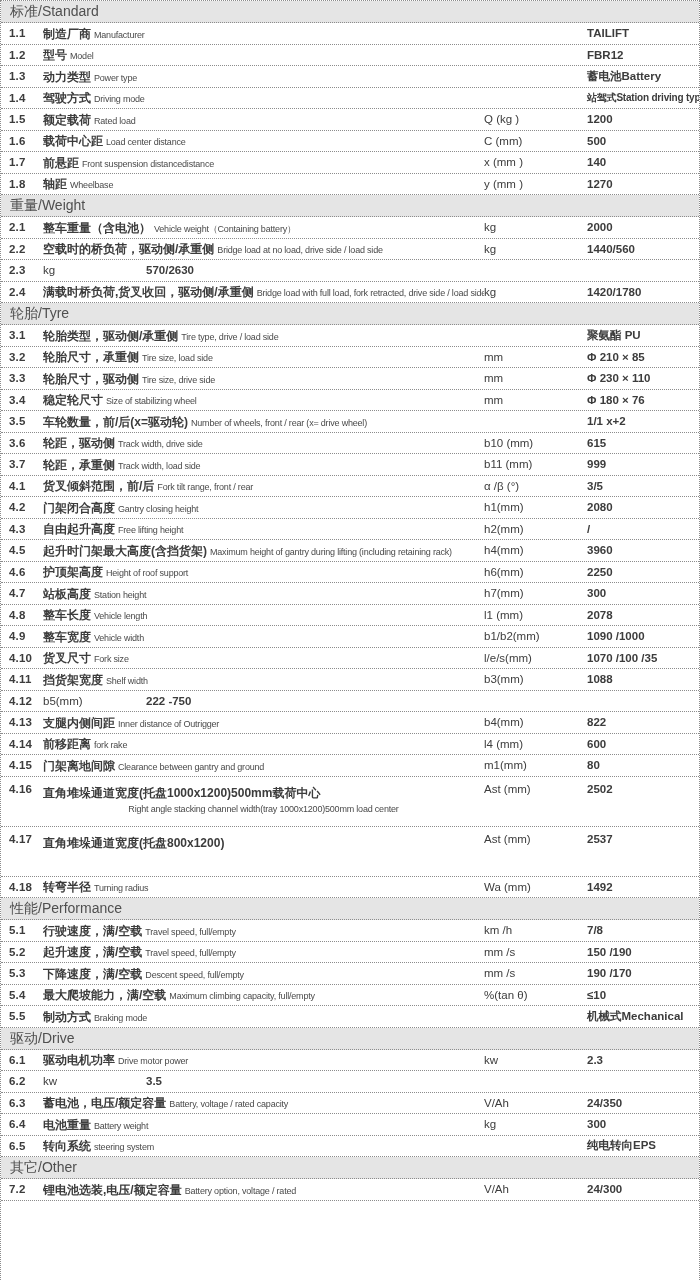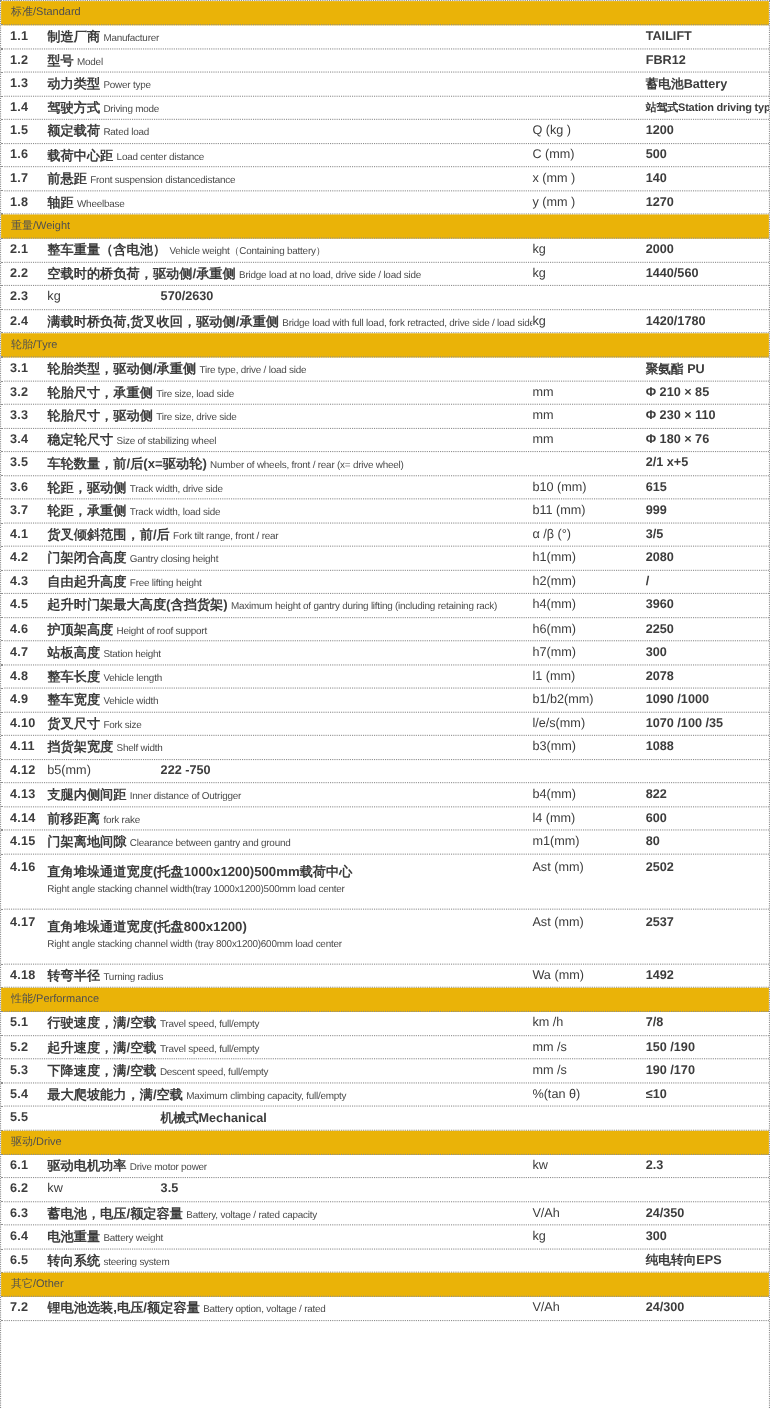--- a/index.html
+++ b/index.html
@@ -14,23 +14,23 @@
     width: 700px; height: 1280px;
     border-top: 1px dotted #8c8c8c;
     border-left: 1px dotted #8c8c8c;
     border-right: 1px dotted #8c8c8c;
     overflow: hidden;
     background: #ffffff;
   }
   .section-header {
     height: 22px;
     line-height: 21px;
-    background: #eab308;
+    background: #e5e5e5;
     color: #4f4f4f;
-    font-size: 10px;
+    font-size: 14px;
     padding: 0 9px;
     border-bottom: 1px dotted #8c8c8c;
     overflow: hidden;
     white-space: nowrap;
   }
   .row {
     display: flex;
     align-items: center;
     min-height: 21.5px;
     border-bottom: 1px dotted #8c8c8c;
@@ -60,21 +60,21 @@
     font-weight: 700;
   }
   .en {
     font-size: 9px;
     font-weight: 400;
     color: #4a4a4a;
     letter-spacing: -0.2px;
     margin-left: 3px;
   }
   .tall .label { white-space: normal; }
-  .tall .en { display: block; margin-left: 0; margin-top: 2px; }
+  .tall .en { display: block; margin-left: 0; margin-top: 2px; text-align: center; }
   .unit {
     width: 103px;
     flex: 0 0 103px;
     font-size: 11.5px;
     font-weight: 400;
     white-space: nowrap;
   }
   .value {
     width: 112px;
     flex: 0 0 112px;
@@ -184,21 +184,21 @@
     <div class="row">
       <span class="num">3.4</span>
       <span class="label"><span class="zh">稳定轮尺寸</span><span class="en">Size of stabilizing wheel</span></span>
       <span class="unit">mm</span>
       <span class="value">Φ 180 × 76</span>
     </div>
     <div class="row">
       <span class="num">3.5</span>
       <span class="label"><span class="zh">车轮数量，前/后(x=驱动轮)</span><span class="en">Number of wheels, front / rear (x= drive wheel)</span></span>
       <span class="unit"></span>
-      <span class="value">2/1 x+5</span>
+      <span class="value">1/1 x+2</span>
     </div>
     <div class="row">
       <span class="num">3.6</span>
       <span class="label"><span class="zh">轮距，驱动侧</span><span class="en">Track width, drive side</span></span>
       <span class="unit">b10 (mm)</span>
       <span class="value">615</span>
     </div>
     <div class="row">
       <span class="num">3.7</span>
       <span class="label"><span class="zh">轮距，承重侧</span><span class="en">Track width, load side</span></span>
@@ -289,21 +289,21 @@
       <span class="value">80</span>
     </div>
     <div class="row tall">
       <span class="num">4.16</span>
       <span class="label"><span class="zh">直角堆垛通道宽度(托盘1000x1200)500mm载荷中心</span><span class="en">Right angle stacking channel width(tray 1000x1200)500mm load center</span></span>
       <span class="unit">Ast (mm)</span>
       <span class="value">2502</span>
     </div>
     <div class="row tall">
       <span class="num">4.17</span>
-      <span class="label"><span class="zh">直角堆垛通道宽度(托盘800x1200)</span><span class="en">Right angle stacking channel width (tray 800x1200)600mm load center</span></span>
+      <span class="label"><span class="zh">直角堆垛通道宽度(托盘800x1200)</span></span>
       <span class="unit">Ast (mm)</span>
       <span class="value">2537</span>
     </div>
     <div class="row">
       <span class="num">4.18</span>
       <span class="label"><span class="zh">转弯半径</span><span class="en">Turning radius</span></span>
       <span class="unit">Wa (mm)</span>
       <span class="value">1492</span>
     </div>
     <div class="section-header">性能/Performance</div>
@@ -326,20 +326,21 @@
       <span class="value">190 /170</span>
     </div>
     <div class="row">
       <span class="num">5.4</span>
       <span class="label"><span class="zh">最大爬坡能力，满/空载</span><span class="en">Maximum climbing capacity, full/empty</span></span>
       <span class="unit">%(tan θ)</span>
       <span class="value">≤10</span>
     </div>
     <div class="row">
       <span class="num">5.5</span>
+      <span class="label"><span class="zh">制动方式</span><span class="en">Braking mode</span></span>
       <span class="unit"></span>
       <span class="value">机械式Mechanical</span>
     </div>
     <div class="section-header">驱动/Drive</div>
     <div class="row">
       <span class="num">6.1</span>
       <span class="label"><span class="zh">驱动电机功率</span><span class="en">Drive motor power</span></span>
       <span class="unit">kw</span>
       <span class="value">2.3</span>
     </div>

